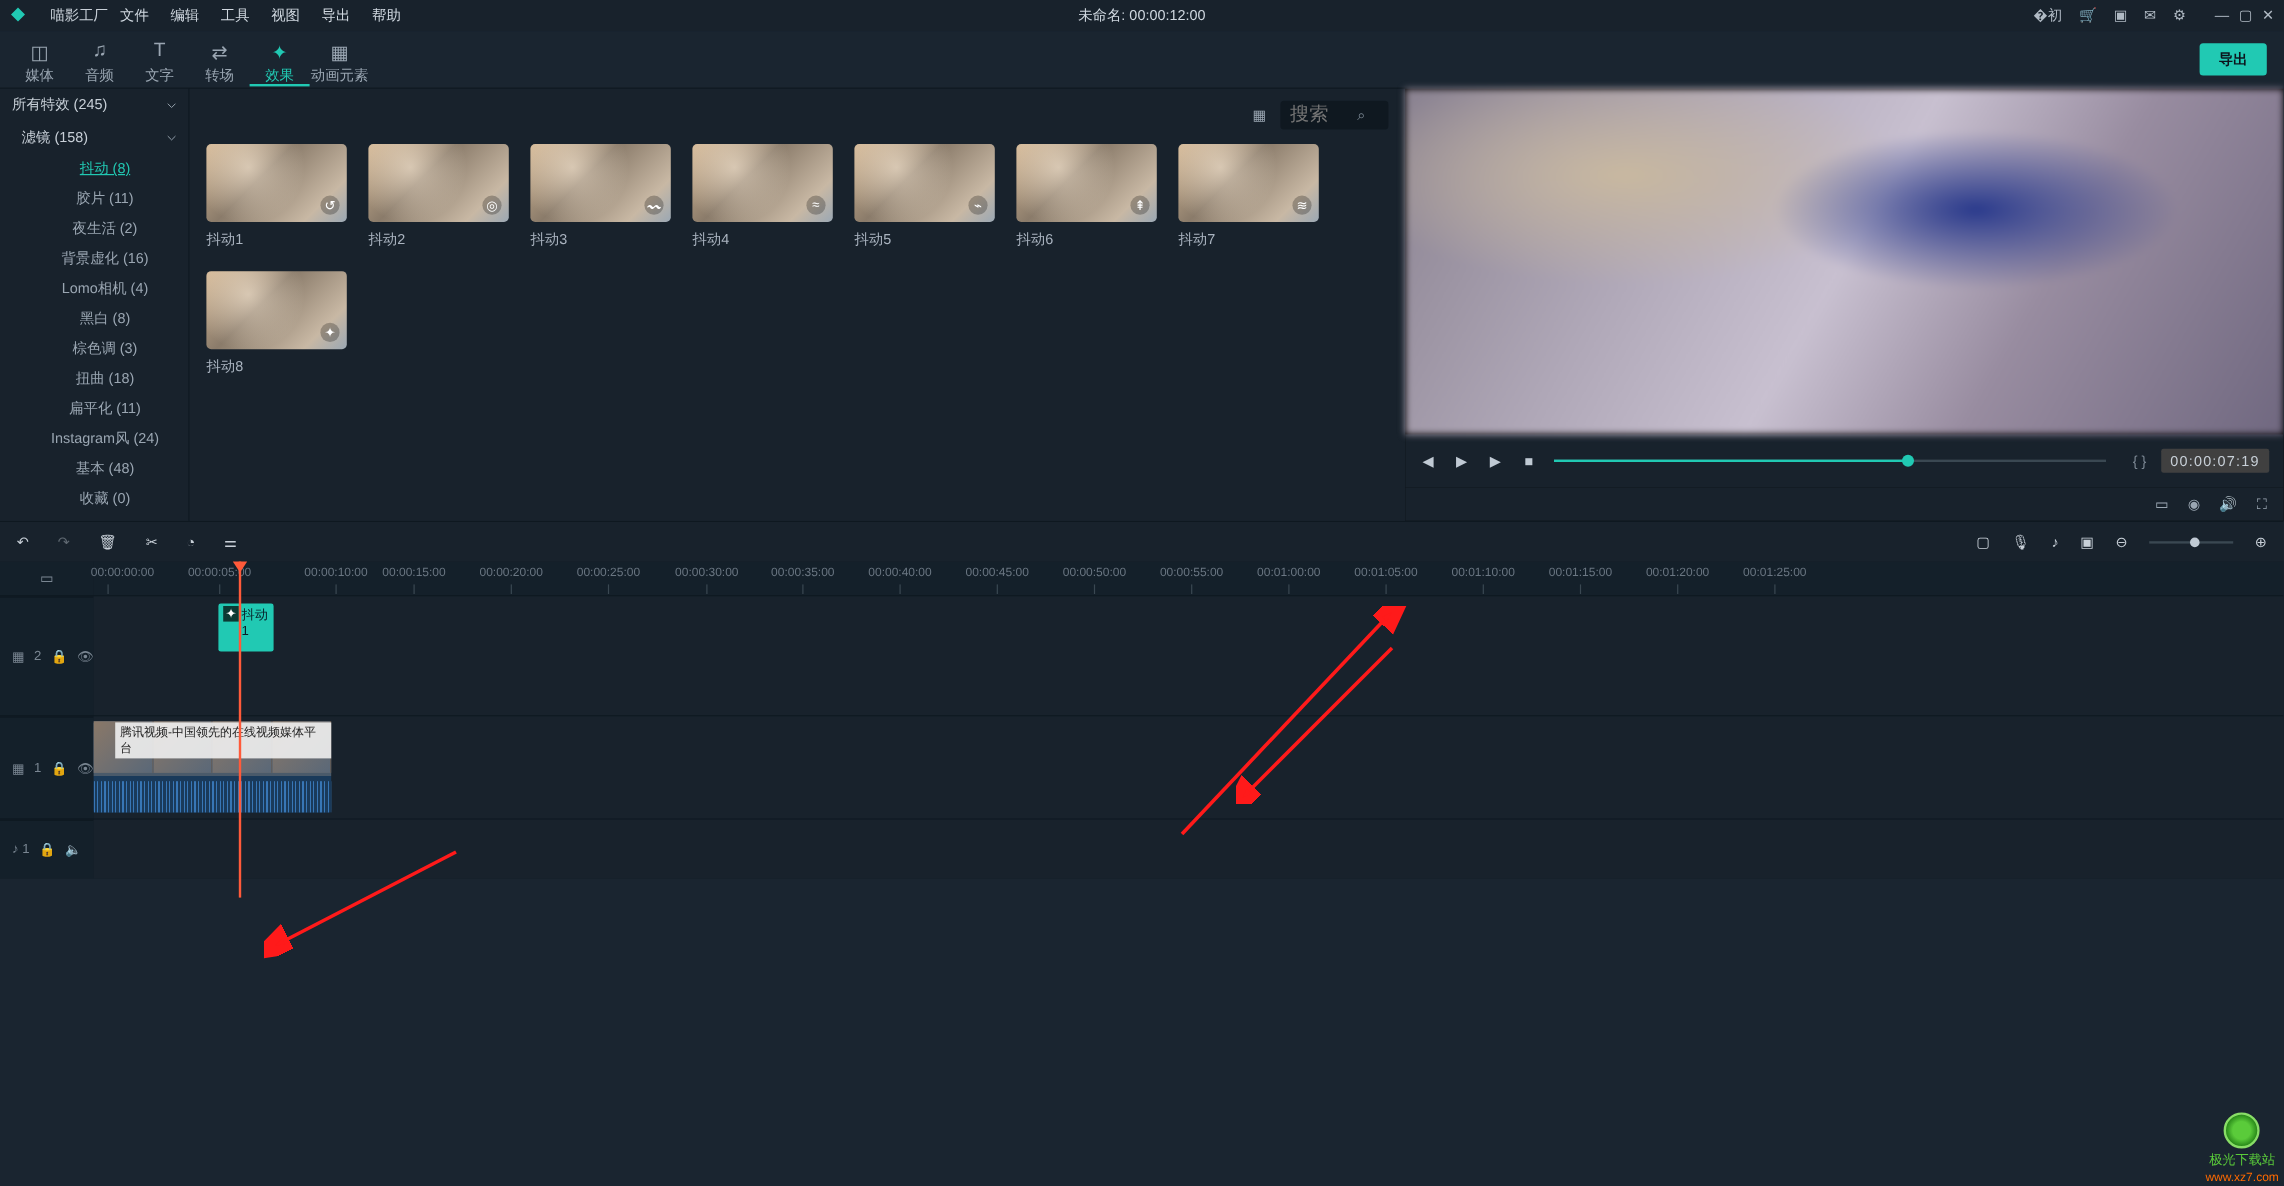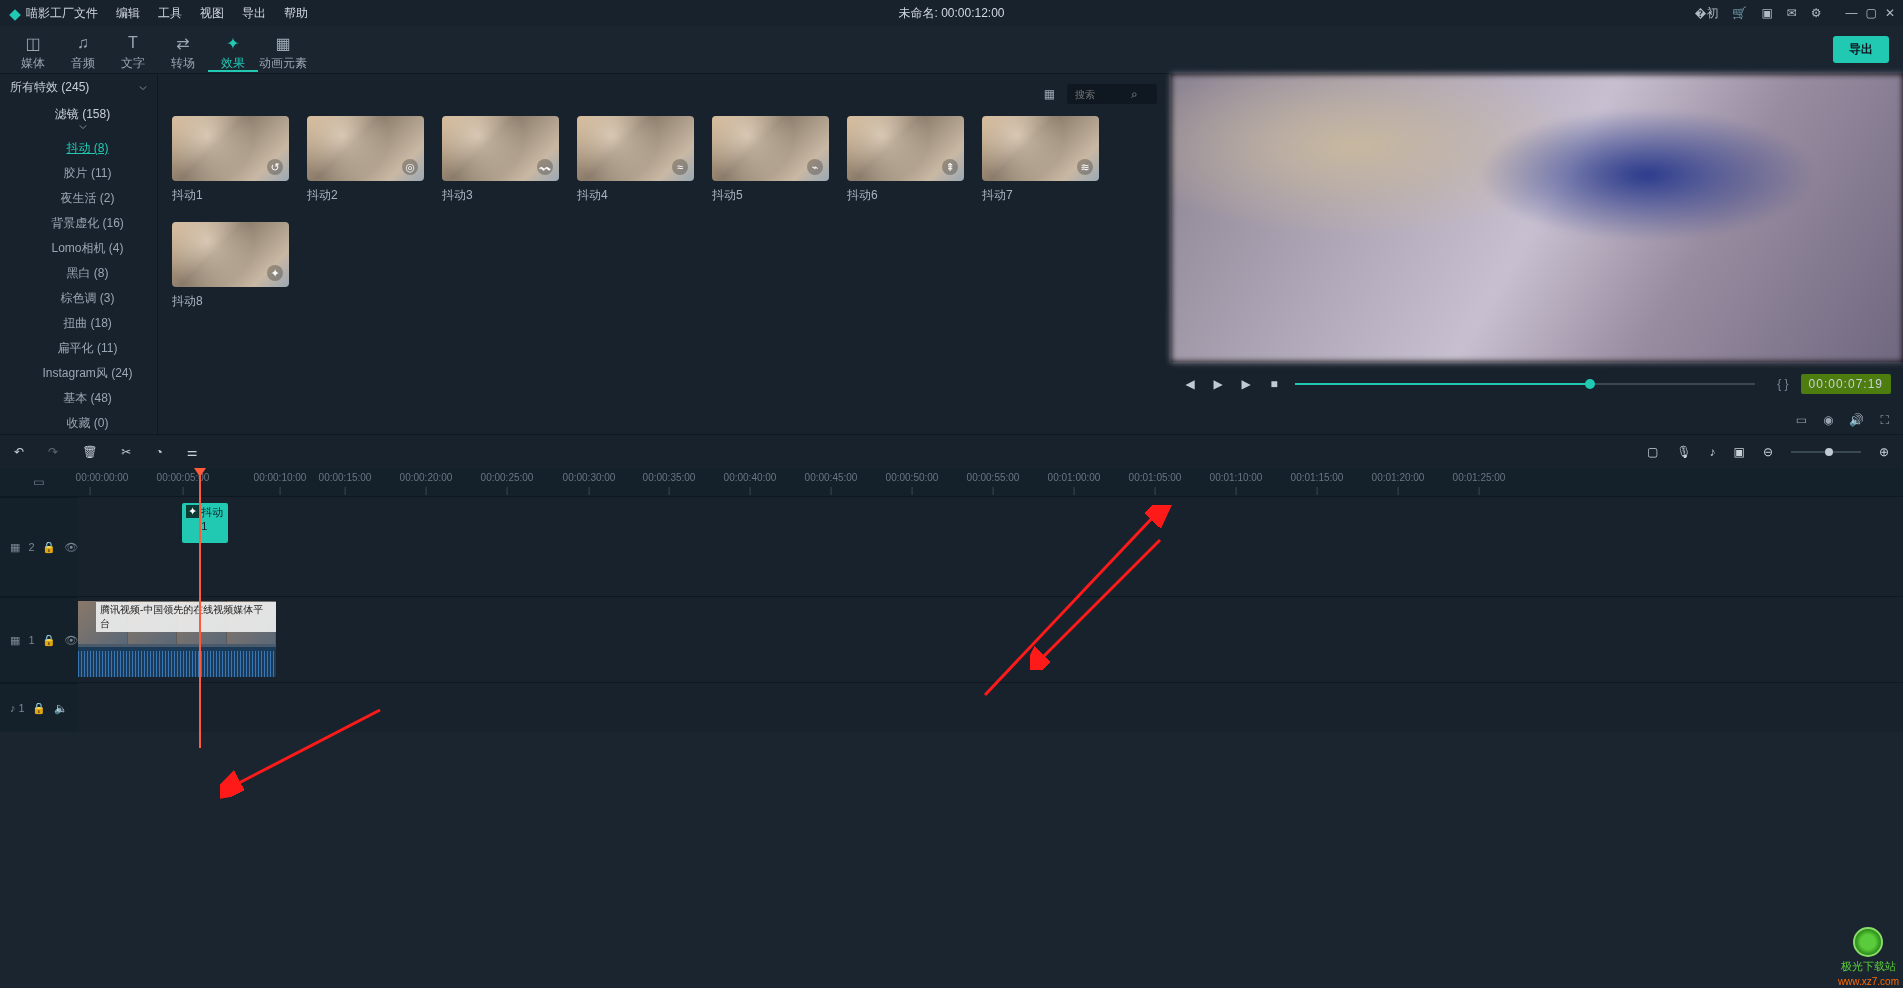--- a/index.html
+++ b/index.html
@@ -12,21 +12,21 @@
   overflow: hidden;
   position: relative;
 }
 .titlebar {
   height: 26px;
   display: flex;
   align-items: center;
   padding: 0 8px;
   background: #18222c;
 }
-.logo { display:flex; align-items:flex-end; gap:4px; margin-right:0; }
+.logo { display:flex; align-items:flex-start; gap:20px; margin-right:10px; }
 .logo-icon { width:14px; height:14px; color:#21c9b3; }
 .menus { display:flex; gap:18px; color:#d0d8e0; }
 .title-center { position:absolute; left:50%; transform:translateX(-50%); color:#d0d8e0;text-align:right; }
 .title-right { margin-left:auto; display:flex; gap:14px; align-items:center; color:#b0bac4; }
 .title-right .win { display:flex; gap:8px; margin-left:10px; }
 
 .toolbar-top {
   height: 48px;
   display:flex;
   align-items:center;
@@ -70,21 +70,21 @@
   display:flex; align-items:center; justify-content:flex-end;
   gap:12px; margin-bottom:12px;
 }
 .search-box {
   display:flex; align-items:center;
   background:#0f1820; border-radius:3px;
   padding:3px 8px; width:90px;
 }
 .search-box input {
   background:transparent; border:none; outline:none;
-  color:#c8d0d8; width:56px; font-size:10px;
+  color:#c8d0d8; width:56px; font-size:16px;
 }
 .thumb-grid { display:flex; flex-wrap:wrap; gap:18px; }
 .thumb-card { width:117px; }
 .thumb {
   width:117px; height:65px; border-radius:4px;
   background:linear-gradient(135deg,#d4b896 0%,#8a7b6a 40%,#c8b8a4 80%,#9ba8b4 100%);
   position:relative; overflow:hidden;
 }
 .thumb::before {
   content:""; position:absolute; inset:0;
@@ -122,21 +122,21 @@
 .pc-progress {
   flex:1; height:2px; background:#3a4852; position:relative;
 }
 .pc-progress .done { position:absolute; left:0; top:0; height:100%; background:#21c9b3; }
 .pc-progress .knob {
   position:absolute; top:50%; width:10px; height:10px;
   background:#21c9b3; border-radius:50%;
   transform:translate(-50%,-50%);
 }
 .pc-right { margin-left:8px; display:flex; gap:12px; align-items:center; }
-.pc-time { background:#4d7c0f; padding:3px 8px; border-radius:2px; color:#c8d0d8; letter-spacing:1px; }
+.pc-time { background:#404040; padding:3px 8px; border-radius:2px; color:#c8d0d8; letter-spacing:1px; }
 .preview-bottom {
   height:28px; display:flex; align-items:center; justify-content:flex-end;
   gap:16px; padding-right:14px; color:#9aa6b2; background:#18222c;
 }
 
 .tl-tools {
   height:34px; display:flex; align-items:center; gap:24px;
   padding:0 14px; background:#18222c; border-top:1px solid #0e1820;
 }
 .tl-tools .rgroup { margin-left:auto; display:flex; align-items:center; gap:18px; }
@@ -292,21 +292,21 @@
 
 <div class="main-area">
 
   <div class="sidebar">
     <div class="sb-group">
       <span>所有特效 (245)</span>
       <svg class="sb-chevron" viewBox="0 0 10 10">
           <path d="M1 3 L5 7 L9 3" stroke="#9aa6b2" fill="none"></path>
         </svg>
     </div>
-    <div class="sb-group" style="padding-left:18px;flex-direction:column;">
+    <div class="sb-group" style="padding-left:18px;">
       <span>滤镜 (158)</span>
       <svg class="sb-chevron" viewBox="0 0 10 10">
           <path d="M1 3 L5 7 L9 3" stroke="#9aa6b2" fill="none"></path>
         </svg>
     </div>
     <div class="sb-item active">抖动 (8)</div>
     <div class="sb-item">胶片 (11)</div>
     <div class="sb-item">夜生活 (2)</div>
     <div class="sb-item">背景虚化 (16)</div>
     <div class="sb-item">Lomo相机 (4)</div>

